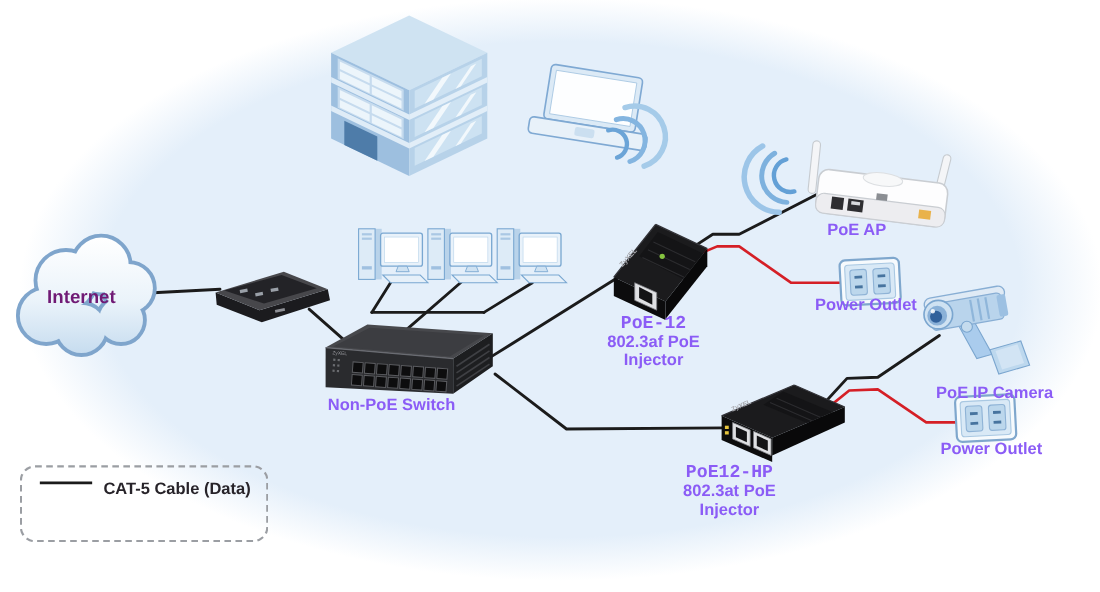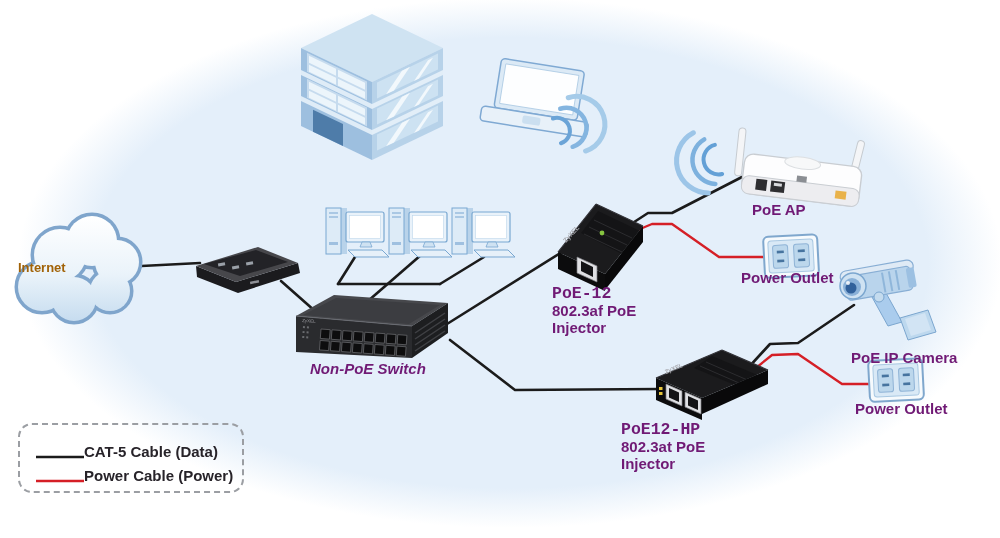--- a/index.html
+++ b/index.html
@@ -5,38 +5,38 @@
   html,body{margin:0;padding:0;background:#ffffff;}
   #stage{
     position:relative;width:1000px;height:538px;overflow:hidden;background:#ffffff;
     font-family:"Liberation Sans",sans-serif;
   }
   .bg-ellipse{
     position:absolute;left:18px;top:-2px;width:984px;height:530px;
     background:radial-gradient(closest-side,#e4effa 0%,#e4effa 85%,rgba(228,239,250,0) 100%);
   }
   svg.art{position:absolute;left:0;top:0;}
-  .lbl{position:absolute;color:#701a75;font-weight:600;font-size:15px;line-height:1.1;}
+  .lbl{position:absolute;color:#8b5cf6;font-weight:600;font-size:15px;line-height:1.1;text-align:center;}
   .lbl .big{font-size:16.5px;font-weight:700;display:block;font-family:Liberation Mono, monospace;}
   .lbl .ln{display:block;}
-  #internet-label{left:18px;top:261px;width:112px;font-size:13px;font-weight:700;color:#a16207;}
+  #internet-label{left:18px;top:261px;width:112px;font-size:17px;font-weight:700;color:#701a75;}
   #modem-label{left:195px;top:291px;}
-  #switch-label{left:310px;top:361px;font-style:italic;}
+  #switch-label{left:298px;top:361px;}
   #poe12-label{left:552px;top:285px;}
   #poe12hp-label{left:621px;top:421px;}
   #ap-label{left:752px;top:202px;}
   #outlet-top-label{left:741px;top:270px;}
   #camera-label{left:851px;top:350px;}
   #outlet-bottom-label{left:855px;top:401px;}
   #legend{
     position:absolute;left:18px;top:423px;width:226px;height:70px;
     border:2px dashed #9b9ea3;border-radius:14px;box-sizing:border-box;
     padding:11px 0 0 16px;background:transparent;
   }
-  .legend-row{display:flex;align-items:flex-end;height:24px;}
+  .legend-row{display:flex;align-items:flex-start;gap:10px;height:24px;}
   .legend-row .txt{font-size:15px;font-weight:600;color:#272329;white-space:nowrap;}
 </style>
 </head>
 <body>
 
 <div id="stage">
   <div class="bg-ellipse"></div>
 
   <svg class="art" width="1000" height="538" viewBox="0 0 1000 538">
     <defs>
@@ -316,20 +316,14 @@
   <div class="lbl" id="camera-label">PoE IP Camera</div>
   <div class="lbl" id="outlet-bottom-label">Power Outlet</div>
 
   <div id="legend">
     <div class="legend-row">
       <svg width="48" height="6">
         <line x1="0" y1="3" x2="48" y2="3" stroke="#1b1b1b" stroke-width="2.5"></line>
       </svg>
       <span class="txt">CAT-5 Cable (Data)</span>
     </div>
-    <div class="legend-row">
-      <svg width="48" height="6">
-        <line x1="0" y1="3" x2="48" y2="3" stroke="#d51f26" stroke-width="2.5"></line>
-      </svg>
-      <span class="txt">Power Cable (Power)</span>
-    </div>
   </div>
 </div>
 
 </body></html>

